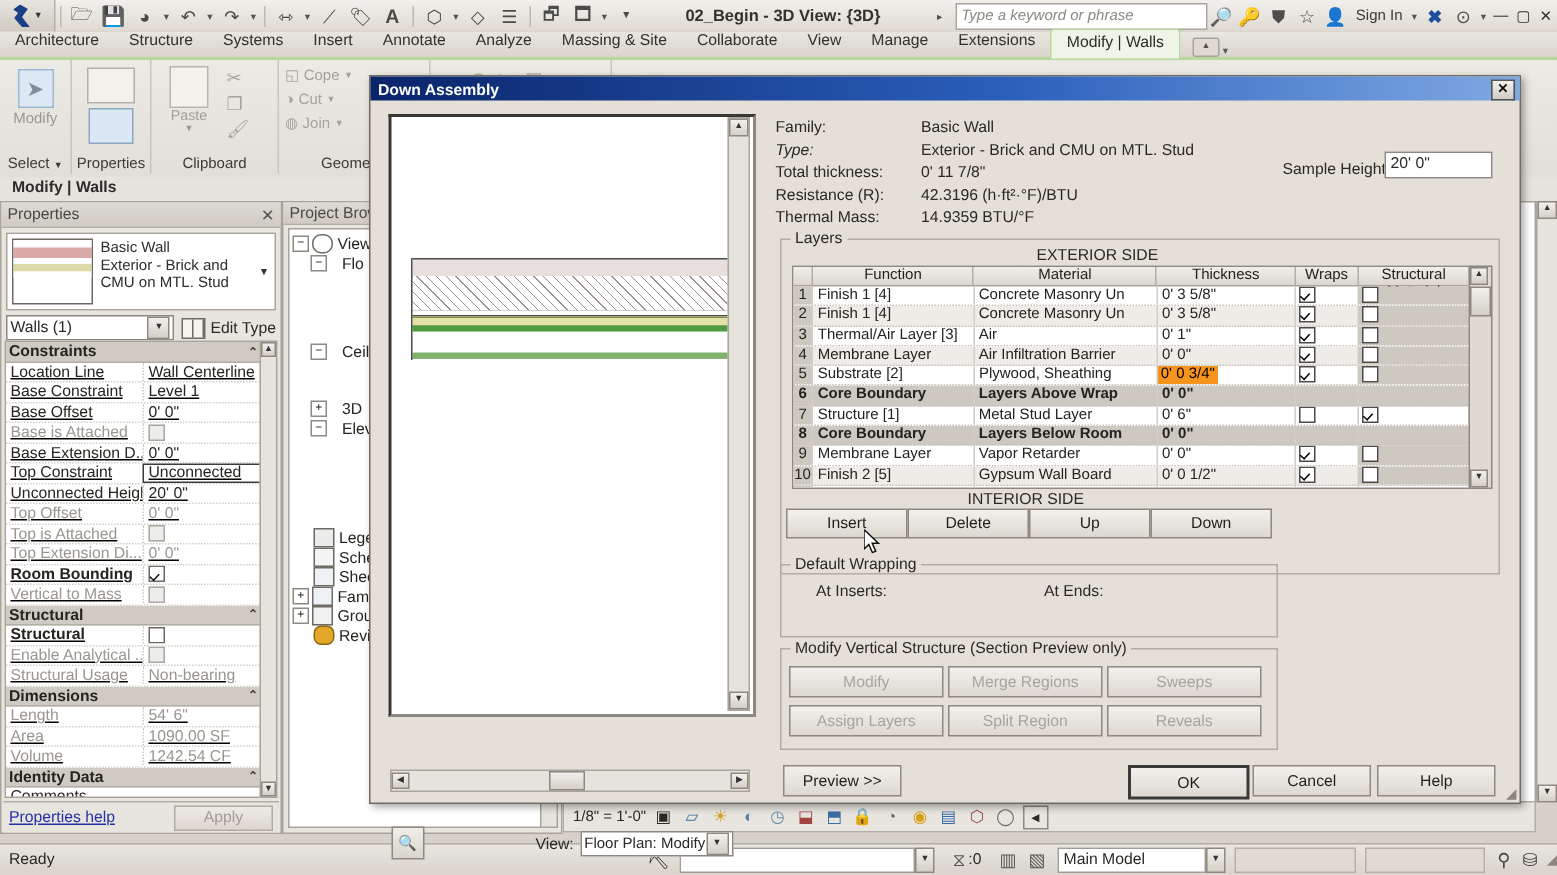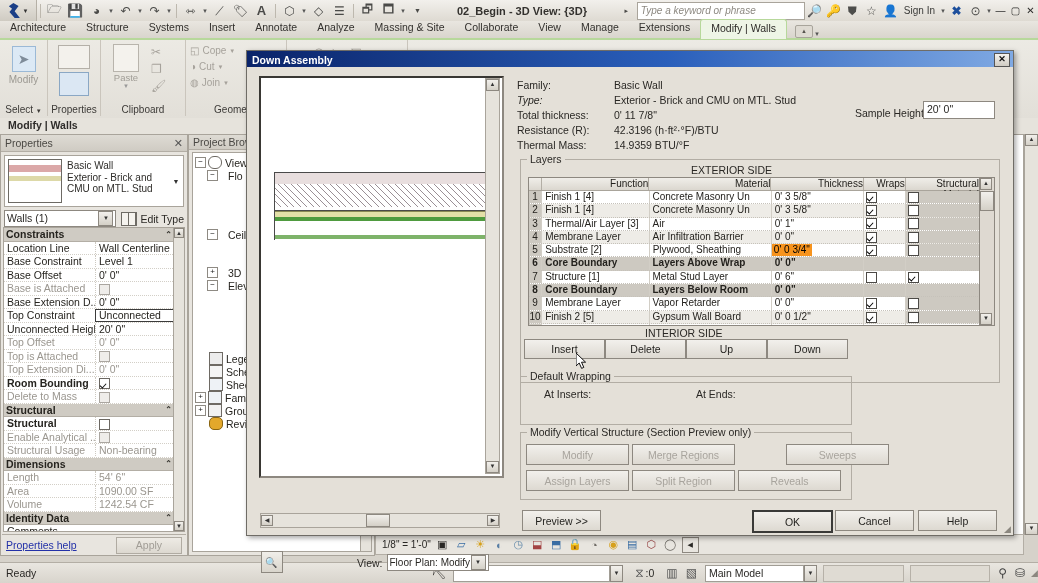--- a/index.html
+++ b/index.html
@@ -79,21 +79,21 @@
   #edittype{display:flex;align-items:center;gap:3px;margin-left:5px;font-size:10.5px;color:#2a2825;}
   .etico{width:14px;height:12px;border:1px solid #6e6b65;background:#f5f3ee;
     display:flex;}
   .etico i{flex:1;border-right:1px solid #6e6b65;}
   #proplist{position:absolute;left:2px;right:11px;top:92px;bottom:23px;overflow:hidden;
     border:1px solid #a9a49b;background:#fff;}
   .grouprow{display:flex;background:#cfcbc3;border-bottom:1px solid #b3aea5;
     height:12.5px;align-items:center;font-size:10.5px;color:#26241f;font-weight:bold;padding-left:2px;}
   .grouprow .chev{margin-left:auto;margin-right:3px;font-size:8px;color:#3a3833;}
   .prow{display:flex;height:12.5px;align-items:flex-start;font-size:10.5px;
-    border-bottom:1px dotted #d3cfc7;}
+    border-bottom:1px dotted #d3cfc7;text-decoration:underline;}
   .pname{width:88px;padding-left:3px;color:#26241f;overflow:hidden;white-space:nowrap;}
   .pval{flex:1;padding-left:3px;color:#26241f;overflow:hidden;white-space:nowrap;
     border-left:1px dotted #cdc9c1;}
   .prow.grey .pname,.prow.grey .pval{color:#9a968f;}
   .prow.bold .pname{font-weight:bold;}
   .cbx{width:9px;height:9px;border:1px solid #6c6862;background:#fff;display:inline-block;
     position:relative;vertical-align:middle;}
   .cbx.on:after{content:"";position:absolute;left:1px;top:3px;width:3px;height:5px;
     border:solid #111;border-width:0 1.4px 1.4px 0;transform:rotate(42deg);}
   .cbx.dim{border-color:#aaa6a0;background:#efedea;}
@@ -175,21 +175,21 @@
   .infoval{position:absolute;font-size:10.5px;color:#2a2825;}
 
   
   .grp{position:absolute;border:1px solid #b2ada4;}
   .grptitle{position:absolute;background:#e4e0d8;font-size:10.5px;color:#2a2825;
     padding:0 3px;top:-7px;left:6px;}
   #exteriorlbl{position:absolute;left:690px;top:158px;font-size:10.5px;color:#2a2825;}
   #interiorlbl{position:absolute;left:644px;top:324px;font-size:10.5px;color:#2a2825;}
   #thead{display:flex;height:12px;background:linear-gradient(#f0eee9,#dbd7cf);
     border-bottom:1px solid #a9a49b;font-size:10px;color:#24221e;}
-  #thead div{text-align:right;line-height:11px;border-right:1px solid #b3aea5;box-sizing:border-box;}
+  #thead div{text-align:center;line-height:11px;border-right:1px solid #b3aea5;box-sizing:border-box;}
   .c0{width:15px;}.c1{width:123px;}.c2{width:140px;}.c3{width:152px;}
   .c4{width:48px;}.c5{width:85px;}
   .trow{display:flex;height:12.3px;font-size:10px;color:#24221e;align-items:center;
     border-bottom:1px dotted #c6c2ba;}
   .trow>div{box-sizing:border-box;height:12.3px;line-height:11.5px;border-right:1px solid #d2cec6;
     overflow:hidden;white-space:nowrap;}
   .trow .c0{background:#cdc9c1;text-align:center;}
   .trow.core{background:#cdc9c1;font-weight:bold;}
   .trow.alt{background:#eeece7;}
   .trow .c1,.trow .c2{padding-left:3px;}
@@ -432,21 +432,21 @@
       </div>
     <div class="prow grey">
         <span class="pname">Top Extension Di...</span>
         <span class="pval">0'  0"</span>
       </div>
     <div class="prow bold">
         <span class="pname">Room Bounding</span>
         <span class="pval"><span class="cbx on"></span></span>
       </div>
     <div class="prow grey">
-        <span class="pname">Delete to Mass</span>
+        <span class="pname">Vertical to Mass</span>
         <span class="pval"><span class="cbx dim"></span></span>
       </div>
 
     <div class="grouprow">
       <span>Structural</span>
       <span class="chev">⌃</span>
       </div>
     <div class="prow bold">
         <span class="pname">Structural</span>
         <span class="pval"><span class="cbx"></span></span>
@@ -788,21 +788,21 @@
     <span class="grptitle">Default Wrapping</span>
   </div>
   <div class="infolbl" style="left:297px;top:337px;">At Inserts:</div>
   <div class="infolbl" style="left:449px;top:337px;">At Ends:</div>
 
   <div class="grp" style="left:273px;top:381px;width:330px;height:66px;">
     <span class="grptitle">Modify Vertical Structure (Section Preview only)</span>
   </div>
   <div class="dbtn dis" style="position:absolute;left:279px;top:393px;width:101px;height:19px;">Modify</div>
   <div class="dbtn dis" style="position:absolute;left:385px;top:393px;width:101px;height:19px;">Merge Regions</div>
-  <div class="dbtn dis" style="position:absolute;left:491px;top:393px;width:101px;height:19px;margin-left:48px;">Sweeps</div>
+  <div class="dbtn dis" style="position:absolute;left:491px;top:393px;width:101px;height:19px;">Sweeps</div>
   <div class="dbtn dis" style="position:absolute;left:279px;top:419px;width:101px;height:19px;">Assign Layers</div>
   <div class="dbtn dis" style="position:absolute;left:385px;top:419px;width:101px;height:19px;">Split Region</div>
   <div class="dbtn dis" style="position:absolute;left:491px;top:419px;width:101px;height:19px;">Reveals</div>
 
   <div class="dbtn" style="position:absolute;left:275px;top:459px;width:77px;height:19px;">Preview &gt;&gt;</div>
   <div class="dbtn def" style="position:absolute;left:505px;top:459px;width:77px;height:19px;">OK</div>
   <div class="dbtn" style="position:absolute;left:588px;top:459px;width:77px;height:19px;">Cancel</div>
   <div class="dbtn" style="position:absolute;left:671px;top:459px;width:77px;height:19px;">Help</div>
 
   <div style="position:absolute;right:2px;bottom:1px;font-size:9px;color:#8b877f;">◢</div>

